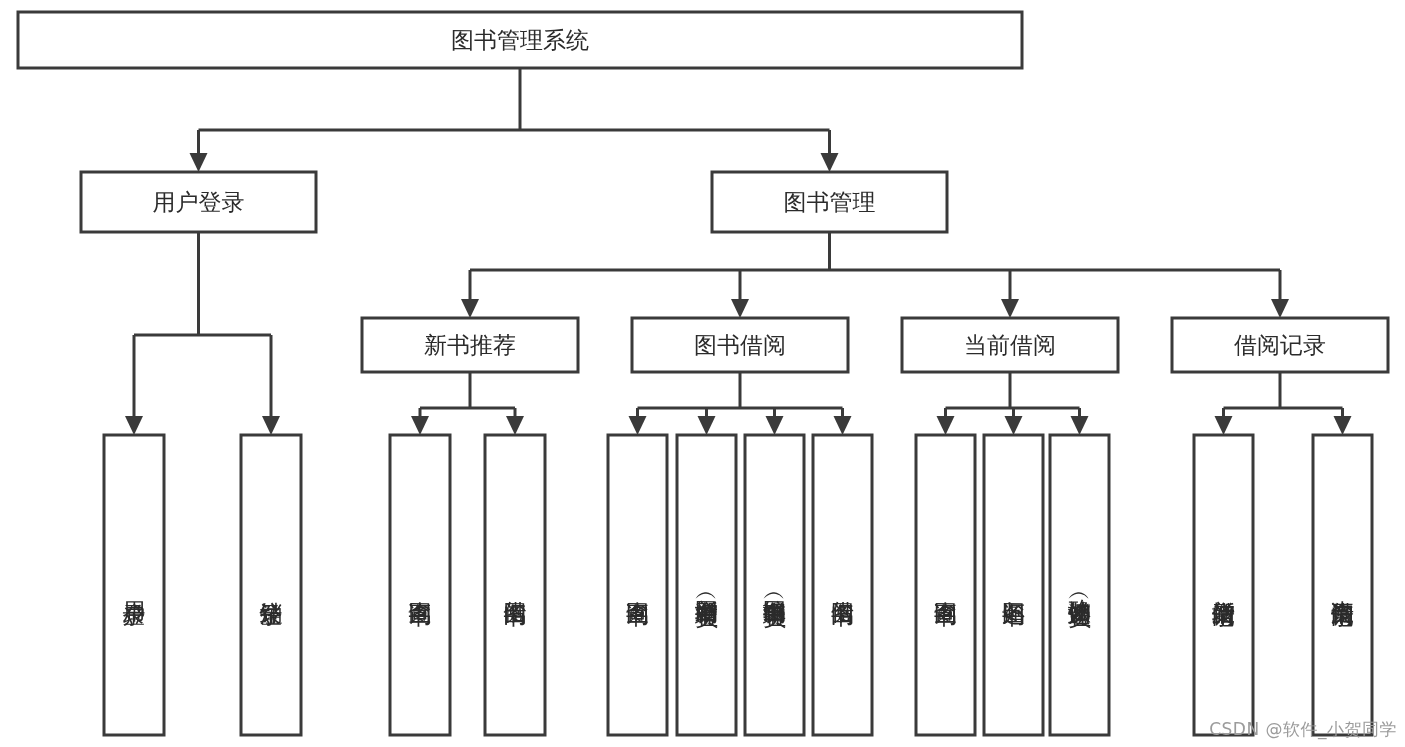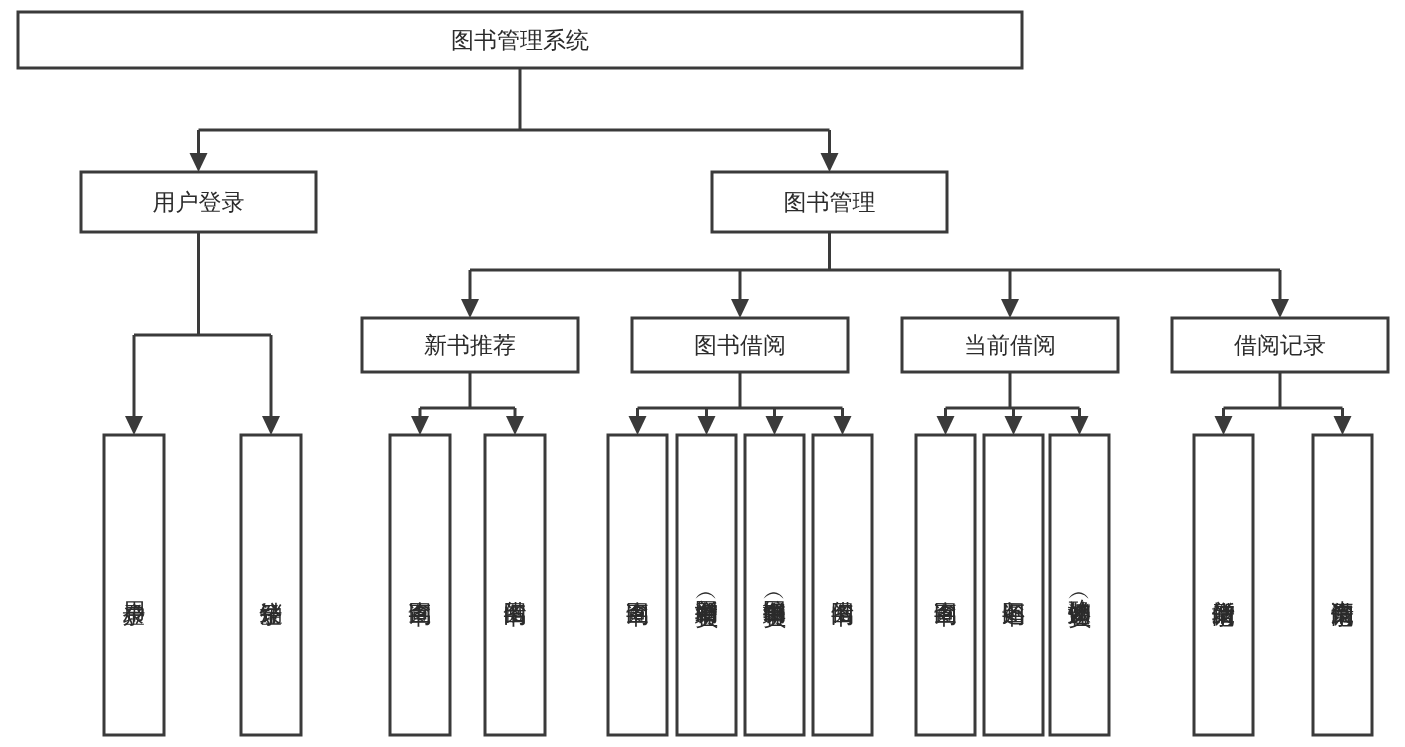--- a/index.html
+++ b/index.html
@@ -204,13 +204,14 @@
       <div class="vlabel-holder" style="left: 1050px; top: 435px; width: 59px; height: 300px;">
         <div class="node-label-v">确认归还（管理员）</div>
       </div>
       <div class="vlabel-holder" style="left: 1194px; top: 435px; width: 59px; height: 300px;">
         <div class="node-label-v">新增借阅记录</div>
       </div>
       <div class="vlabel-holder" style="left: 1313px; top: 435px; width: 59px; height: 300px;">
         <div class="node-label-v">查询借阅记录</div>
       </div>
     </div>
+  <div id="watermark">CSDN @软件_小贺同学</div>
 </div>
 
 </body></html>

